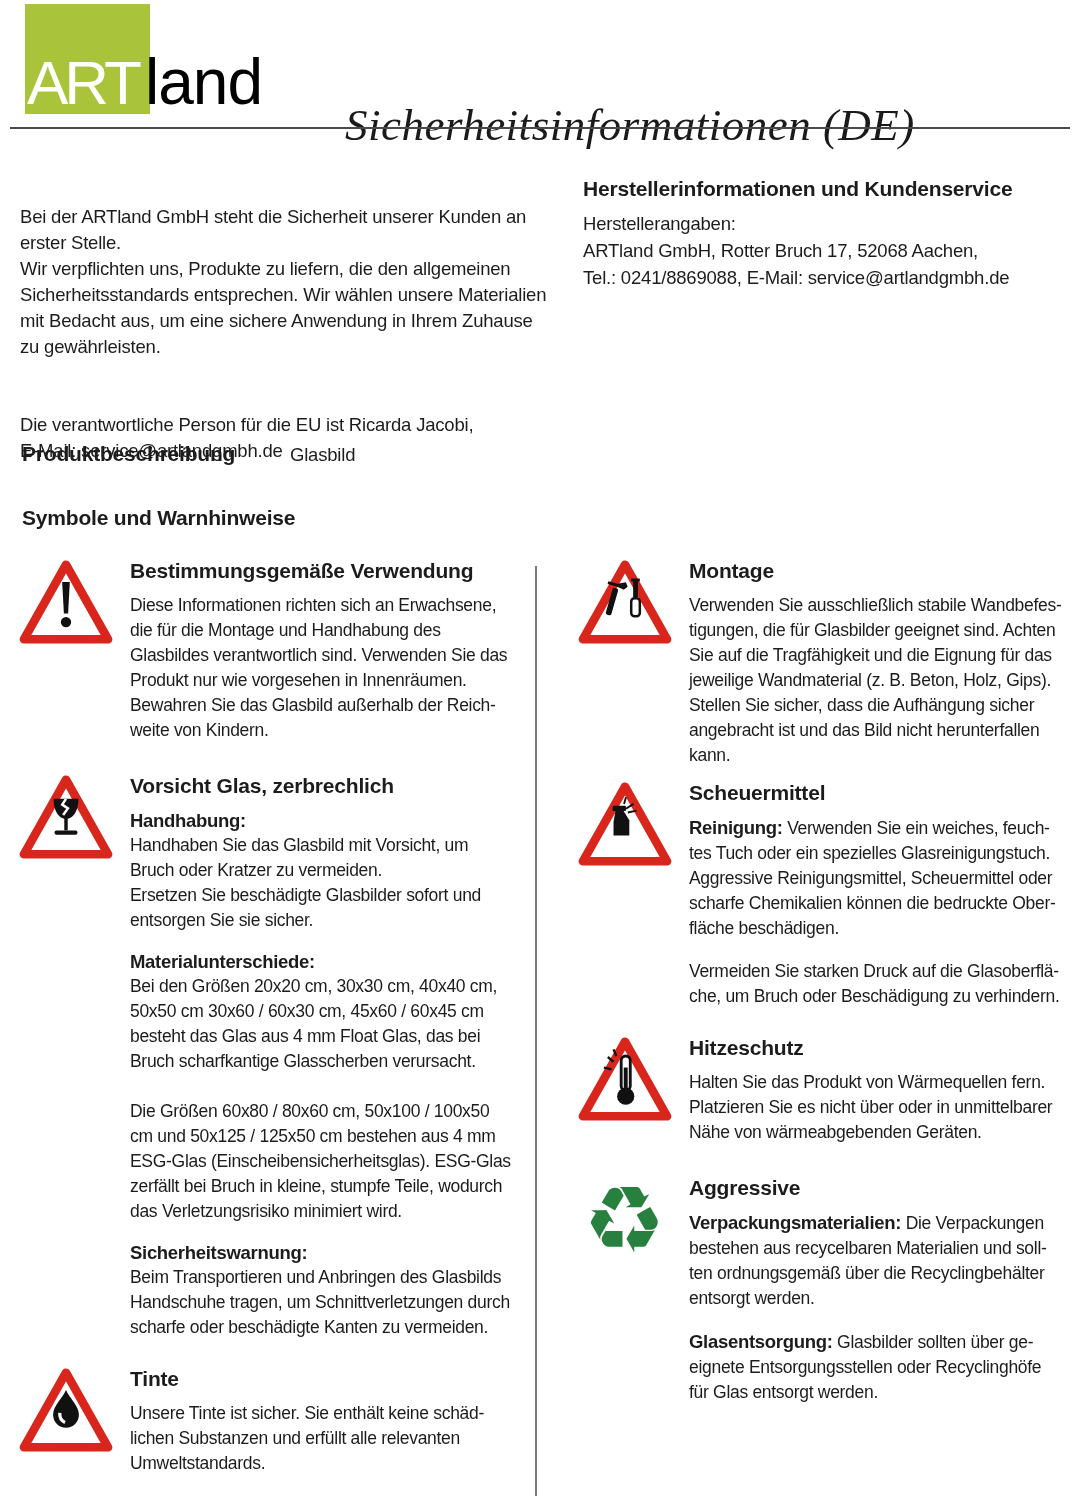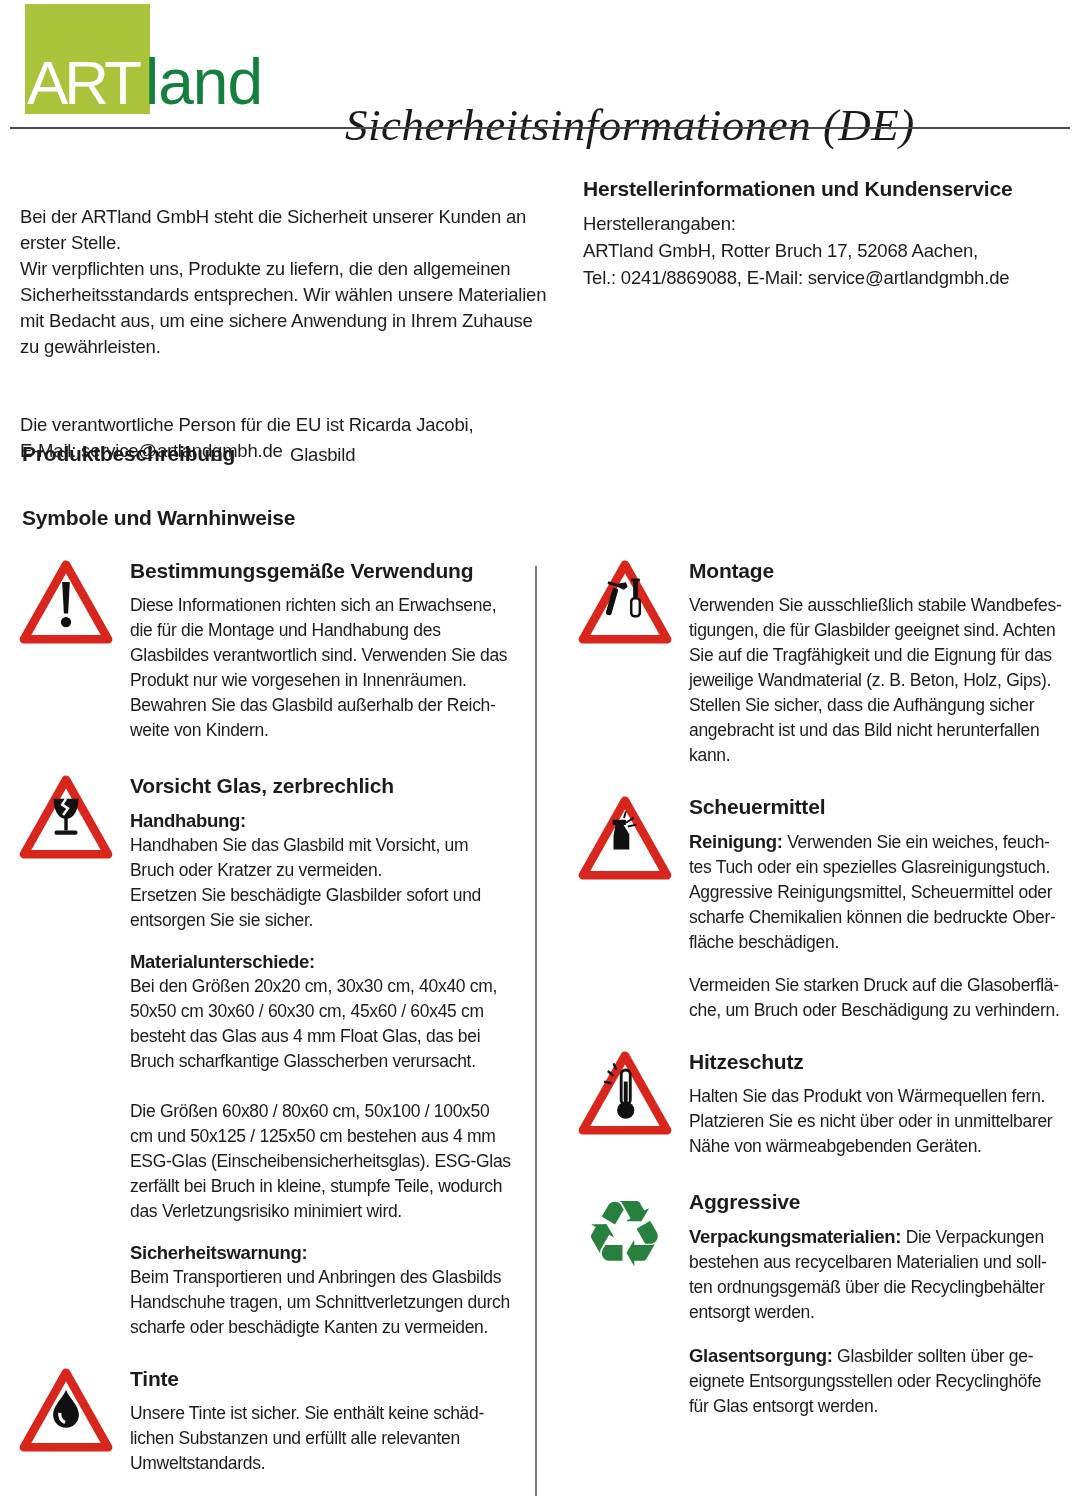--- a/index.html
+++ b/index.html
@@ -7,21 +7,21 @@
   body { font-family:"Liberation Sans","DejaVu Sans",sans-serif; color:#1c1c1c;
          letter-spacing:-0.2px; position:relative; }
 
   
   .header { position:absolute; left:0; top:0; width:1082px; height:130px; }
   .logo { position:absolute; left:25px; top:4px; width:320px; height:120px;text-align:right; }
   .logo-square { position:absolute; left:0; top:0; width:125px; height:110px; background:#a9c43a; }
   .logo-art { position:absolute; left:2px; top:48px; font-size:62px; line-height:62px;
               color:#ffffff; letter-spacing:-4px; font-weight:400; }
   .logo-land { position:absolute; left:120px; top:46px; font-size:64px; line-height:64px;
-               color:#15803d; letter-spacing:-1px; font-weight:400; }
+               color:#000000; letter-spacing:-1px; font-weight:400; }
   .doc-title { position:absolute; left:345px; top:62px; font-family:"Liberation Serif","DejaVu Serif",serif;
                font-style:italic; font-weight:400; font-size:45px; color:#1a1a1a; letter-spacing:0.5px;margin-top:37px; }
   .header-rule { position:absolute; left:10px; right:12px; top:127px; height:0;
                  border-top:2px solid #4a4a4a; }
 
   
   .intro-left  { position:absolute; left:20px;  top:178px; width:540px; font-size:18.5px;
                  line-height:26px; white-space:pre-line; }
   .intro-left .para2 { margin-top:26px; }
   .intro-right { position:absolute; left:583px; top:176px; width:497px; }
@@ -44,21 +44,21 @@
   .text-cell { flex:1; font-size:17.5px; line-height:25px; letter-spacing:-0.3px; }
   .text-cell h3 { font-size:21px; line-height:26px; margin-bottom:9px; letter-spacing:-0.2px; }
   .sub-label { font-weight:bold; font-size:18.5px; }
   .body-lines { white-space:pre-line; }
   .para-gap { margin-top:18px; }
   .sub-gap  { margin-top:16px; }
 
   
   .col-left  .block-bestimmung { margin-bottom:30px; }
   .col-left  .block-vorsicht   { margin-bottom:26px; }
-  .col-right .block-montage    { margin-bottom:26px; }
+  .col-right .block-montage    { margin-bottom:12px; }
   .col-right .block-pflege     { margin-bottom:26px; }
   .col-right .block-hitze      { margin-bottom:30px; }
 
   .recycle-glyph { display:block; width:95px; height:90px; font-size:92px; line-height:92px;
                    color:#27803e; text-align:center; font-family:"DejaVu Sans",sans-serif; }
 </style>
 </head>
 <body>
 
 <div class="header">

